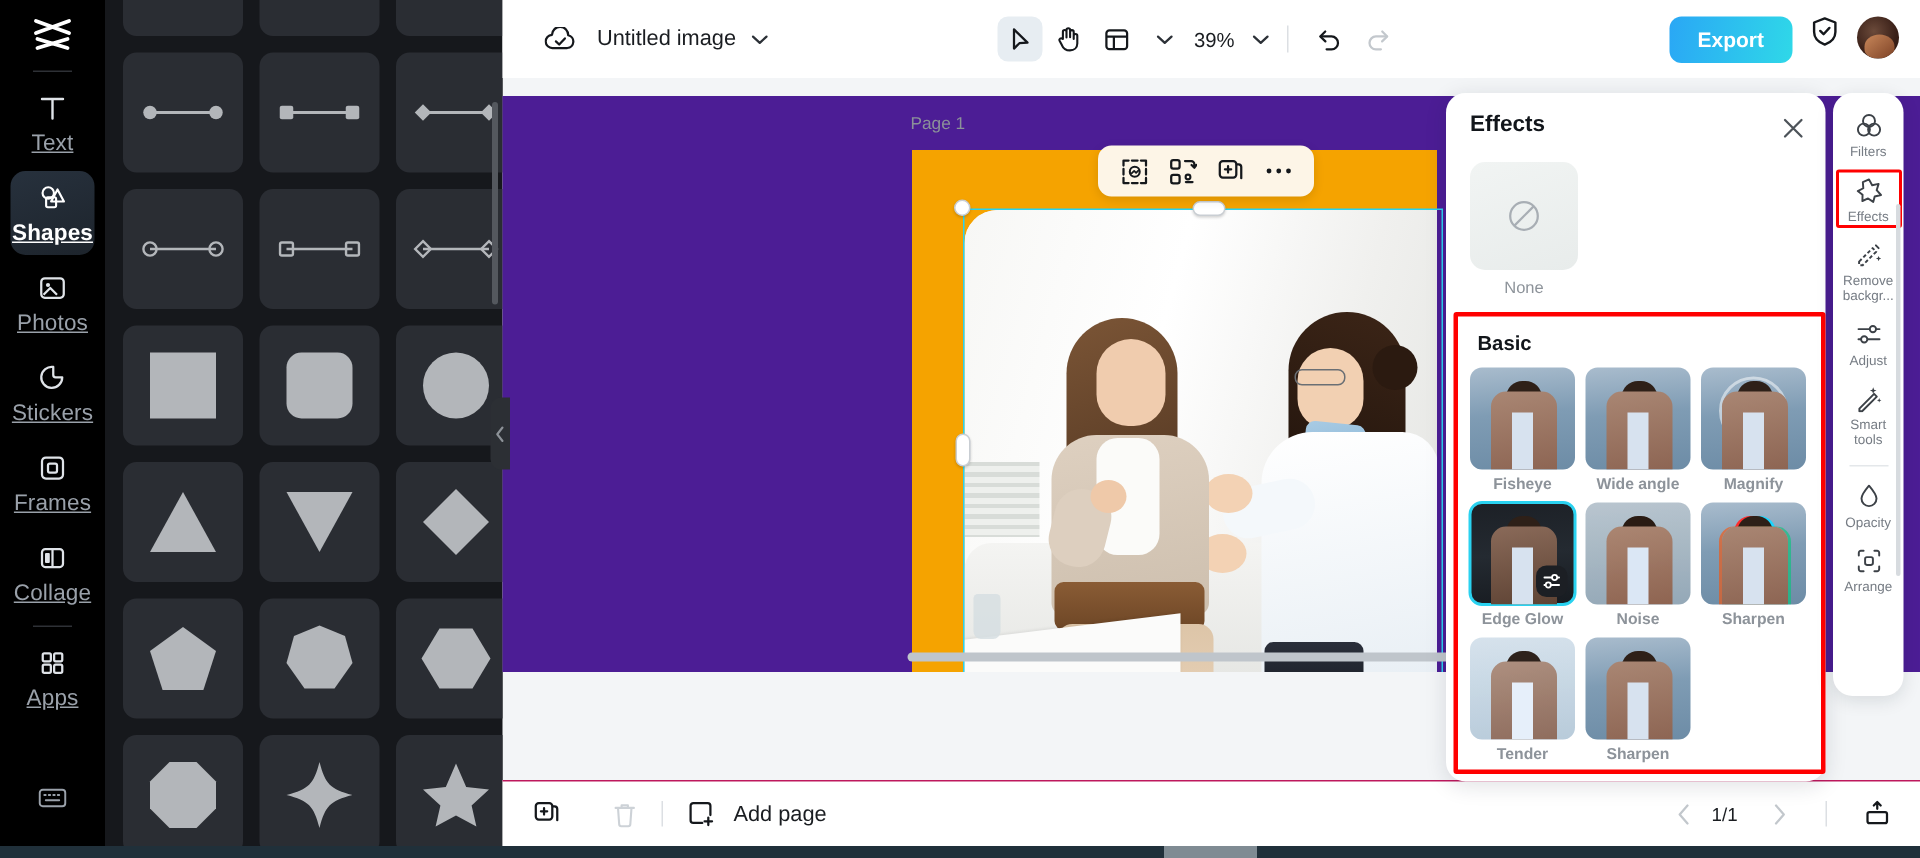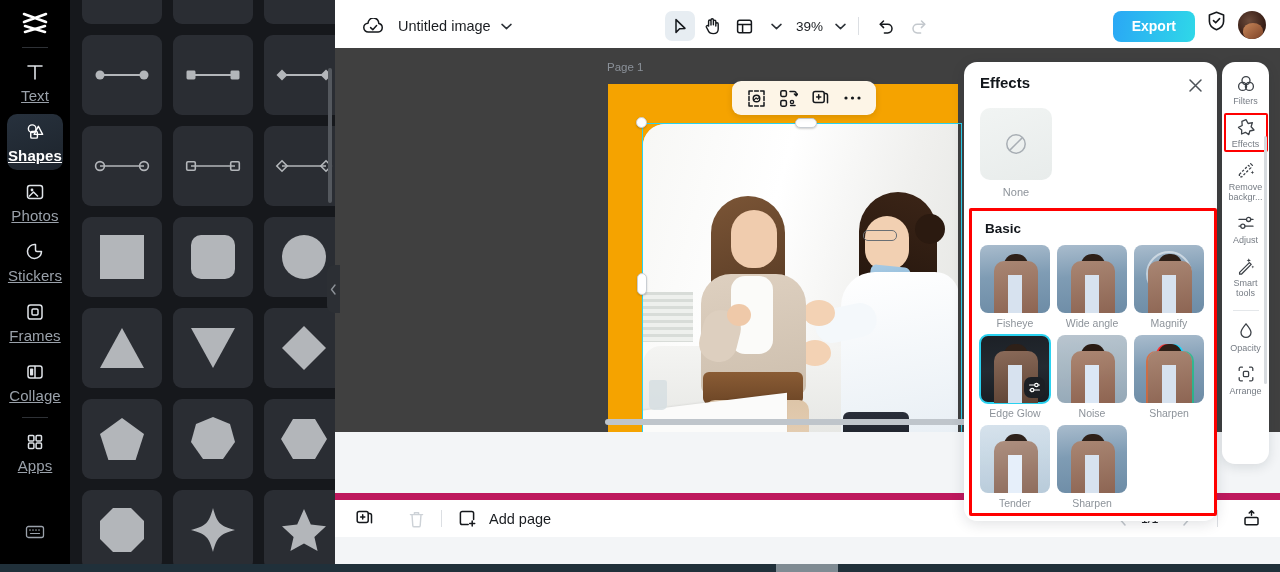--- a/index.html
+++ b/index.html
@@ -83,22 +83,22 @@
   .avatar {
     width: 28px; height: 28px; border-radius: 50%;
     background: radial-gradient(circle at 40% 35%, #6b4a3a 0%, #3a2018 60%, #25120d 100%);
     overflow:hidden; position:relative; cursor:pointer;
   }
   .avatar::after{ content:""; position:absolute; left:5px; top:12px; width:20px; height:16px;
                   background: linear-gradient(140deg,#c8875a,#7d4226); border-radius:50% 50% 40% 40%; }
 
   
   .canvas-area {
-    position: absolute; left: 335px; top: 48px; width: 945px; height: 384px;
-    background: #404040; overflow: hidden;
+    position: absolute; left: 335px; top: 64px; width: 945px; height: 384px;
+    background: #4c1d95; overflow: hidden;
   }
   .page-label { position: absolute; left: 272px; top: 13px; font-size: 11.5px; color: #8b9199; }
   .artboard {
     position: absolute; left: 273px; top: 36px; width: 350px; height: 398px;
     background: #f5a300;
   }
   .photo {
     position: absolute; left: 35px; top: 40px; width: 315px; height: 330px;
     border-radius: 22px 0 0 22px; overflow: hidden;
     background: linear-gradient(180deg,#f2f3f2 0%, #e9eae7 100%);
@@ -194,21 +194,21 @@
     display:flex; align-items:center; justify-content:center; cursor:pointer;
   }
   .fx-none-lbl { width: 72px; text-align:center; font-size:11px; color:#8d939a; margin-top:6px; }
   .fx-basic-box {
     position: absolute; left: 5px; top: 146px; width: 248px; height: 308px;
     border: 3px solid #ff0000; border-radius: 2px;
   }
   .fx-section-title { position:absolute; left:13px; top:10px; font-size:13.5px; font-weight:bold; color:#12161b; }
   .fx-grid {
     position:absolute; left:8px; top:34px;
-    display:grid; grid-template-columns: repeat(3, 70px); gap: 6px 7px;
+    display:grid; grid-template-columns: repeat(3, 70px); gap: 6px 7px; font-weight: bold;
   }
   .fx-item { width:70px; cursor:pointer; }
   .fx-thumb {
     width: 70px; height: 68px; border-radius: 8px; position: relative; overflow: hidden;
     background: linear-gradient(175deg,#a9bccd 0%, #7f9cb4 45%, #6d8ca6 100%);
   }
   .fx-thumb .t-fig { position:absolute; left:14px; bottom:0; width:44px; height:52px;
       background: linear-gradient(170deg,#a98673,#8d6553); border-radius:10px 10px 0 0; }
   .fx-thumb .t-head { position:absolute; left:24px; top:9px; width:24px; height:22px;
       background:#2e2018; border-radius:11px 11px 8px 8px; }
@@ -238,23 +238,23 @@
                align-items:center; gap:2px; cursor:pointer; margin-bottom:4px; }
   .tool-ico { width:20px; height:20px; display:flex; align-items:center; justify-content:center; }
   .tool-lbl { font-size:9px; color:#767c84; text-align:center; line-height:1.12; }
   .tool-item.hl { border: 2.5px solid #ff0000; border-radius: 2px; padding: 2px 0 1px 0; }
   .tool-divider { width:26px; height:1px; background:#e4e7ea; margin: 4px 0 6px 0; }
   .tool-scroll { position:absolute; right:2px; top:74px; width:3px; height:248px;
                  background:#d7dbdf; border-radius:3px; }
 
   
   .bottombar {
-    position: absolute; left: 335px; top: 493px; width: 945px; height: 44px;
+    position: absolute; left: 335px; top: 520px; width: 945px; height: 44px;
     background: #ffffff; display:flex; align-items:center; padding: 0 16px;
-    border-top: 7px solid #be185d;
+    border-top: 1px solid #be185d;
   }
   .bb-btn { width:26px; height:26px; display:flex; align-items:center; justify-content:center; cursor:pointer; }
   .bb-sep { width:1px; height:17px; background:#dcdfe3; margin: 0 12px; }
   .bb-add { display:flex; align-items:center; gap:9px; cursor:pointer; }
   .bb-add-lbl { font-size:14.5px; color:#1a1d21; }
   .bb-right { margin-left:auto; display:flex; align-items:center; gap:8px; }
   .pg-arrow { width:22px; height:22px; display:flex; align-items:center; justify-content:center; cursor:pointer; }
   .pg-count { font-size:12.5px; color:#1a1d21; min-width:26px; text-align:left; }
 
   

